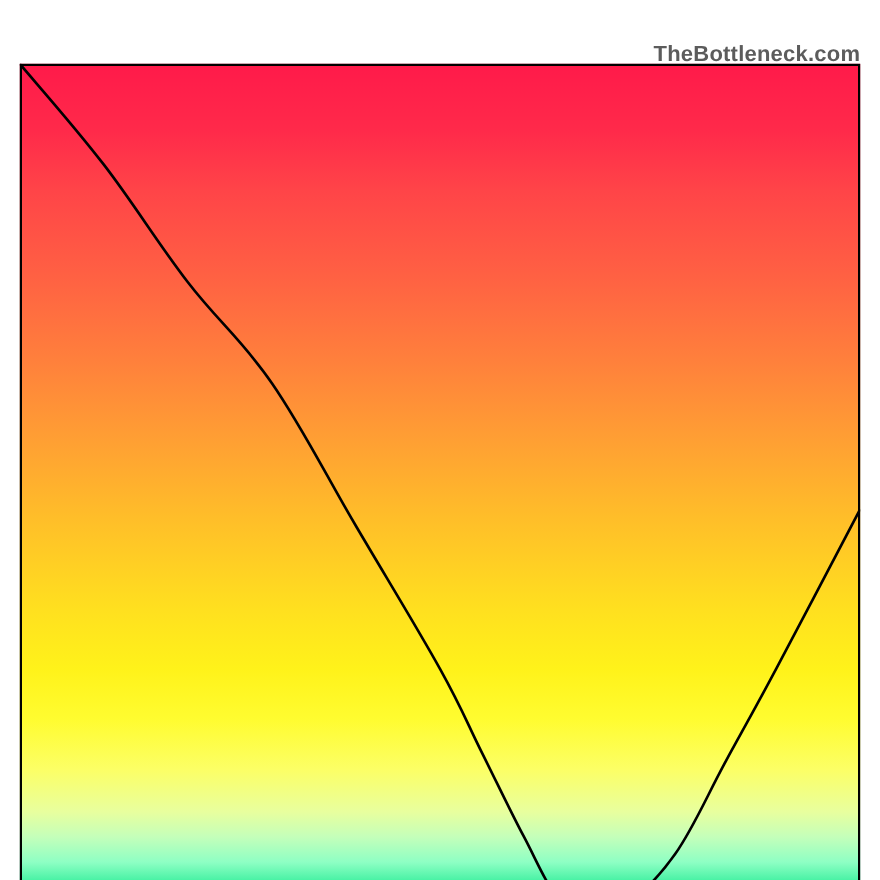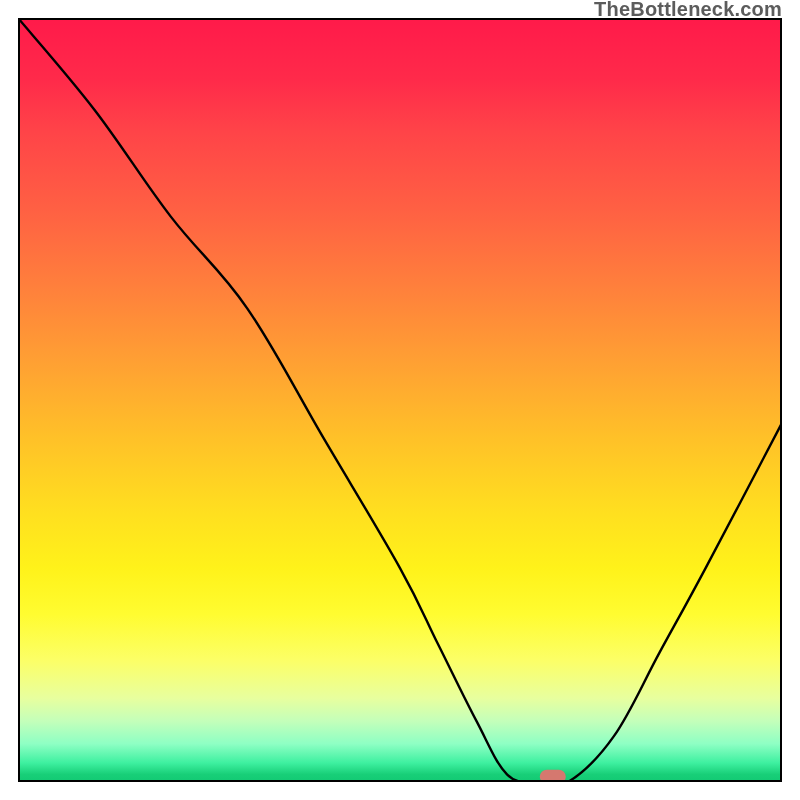--- a/index.html
+++ b/index.html
@@ -7,20 +7,21 @@
     padding: 0;
     width: 800px;
     height: 800px;
     background: #ffffff;
     font-family: Arial, Helvetica, sans-serif;
   }
   .container {
     position: relative;
     width: 800px;
     height: 740px;
+    margin-top: 40px;
   }
   .gradient {
     position: absolute;
     left: 18px;
     top: 18px;
     width: 764px;
     height: 764px;
     background: linear-gradient(
       to bottom,
       #ff1a4a 0%,

